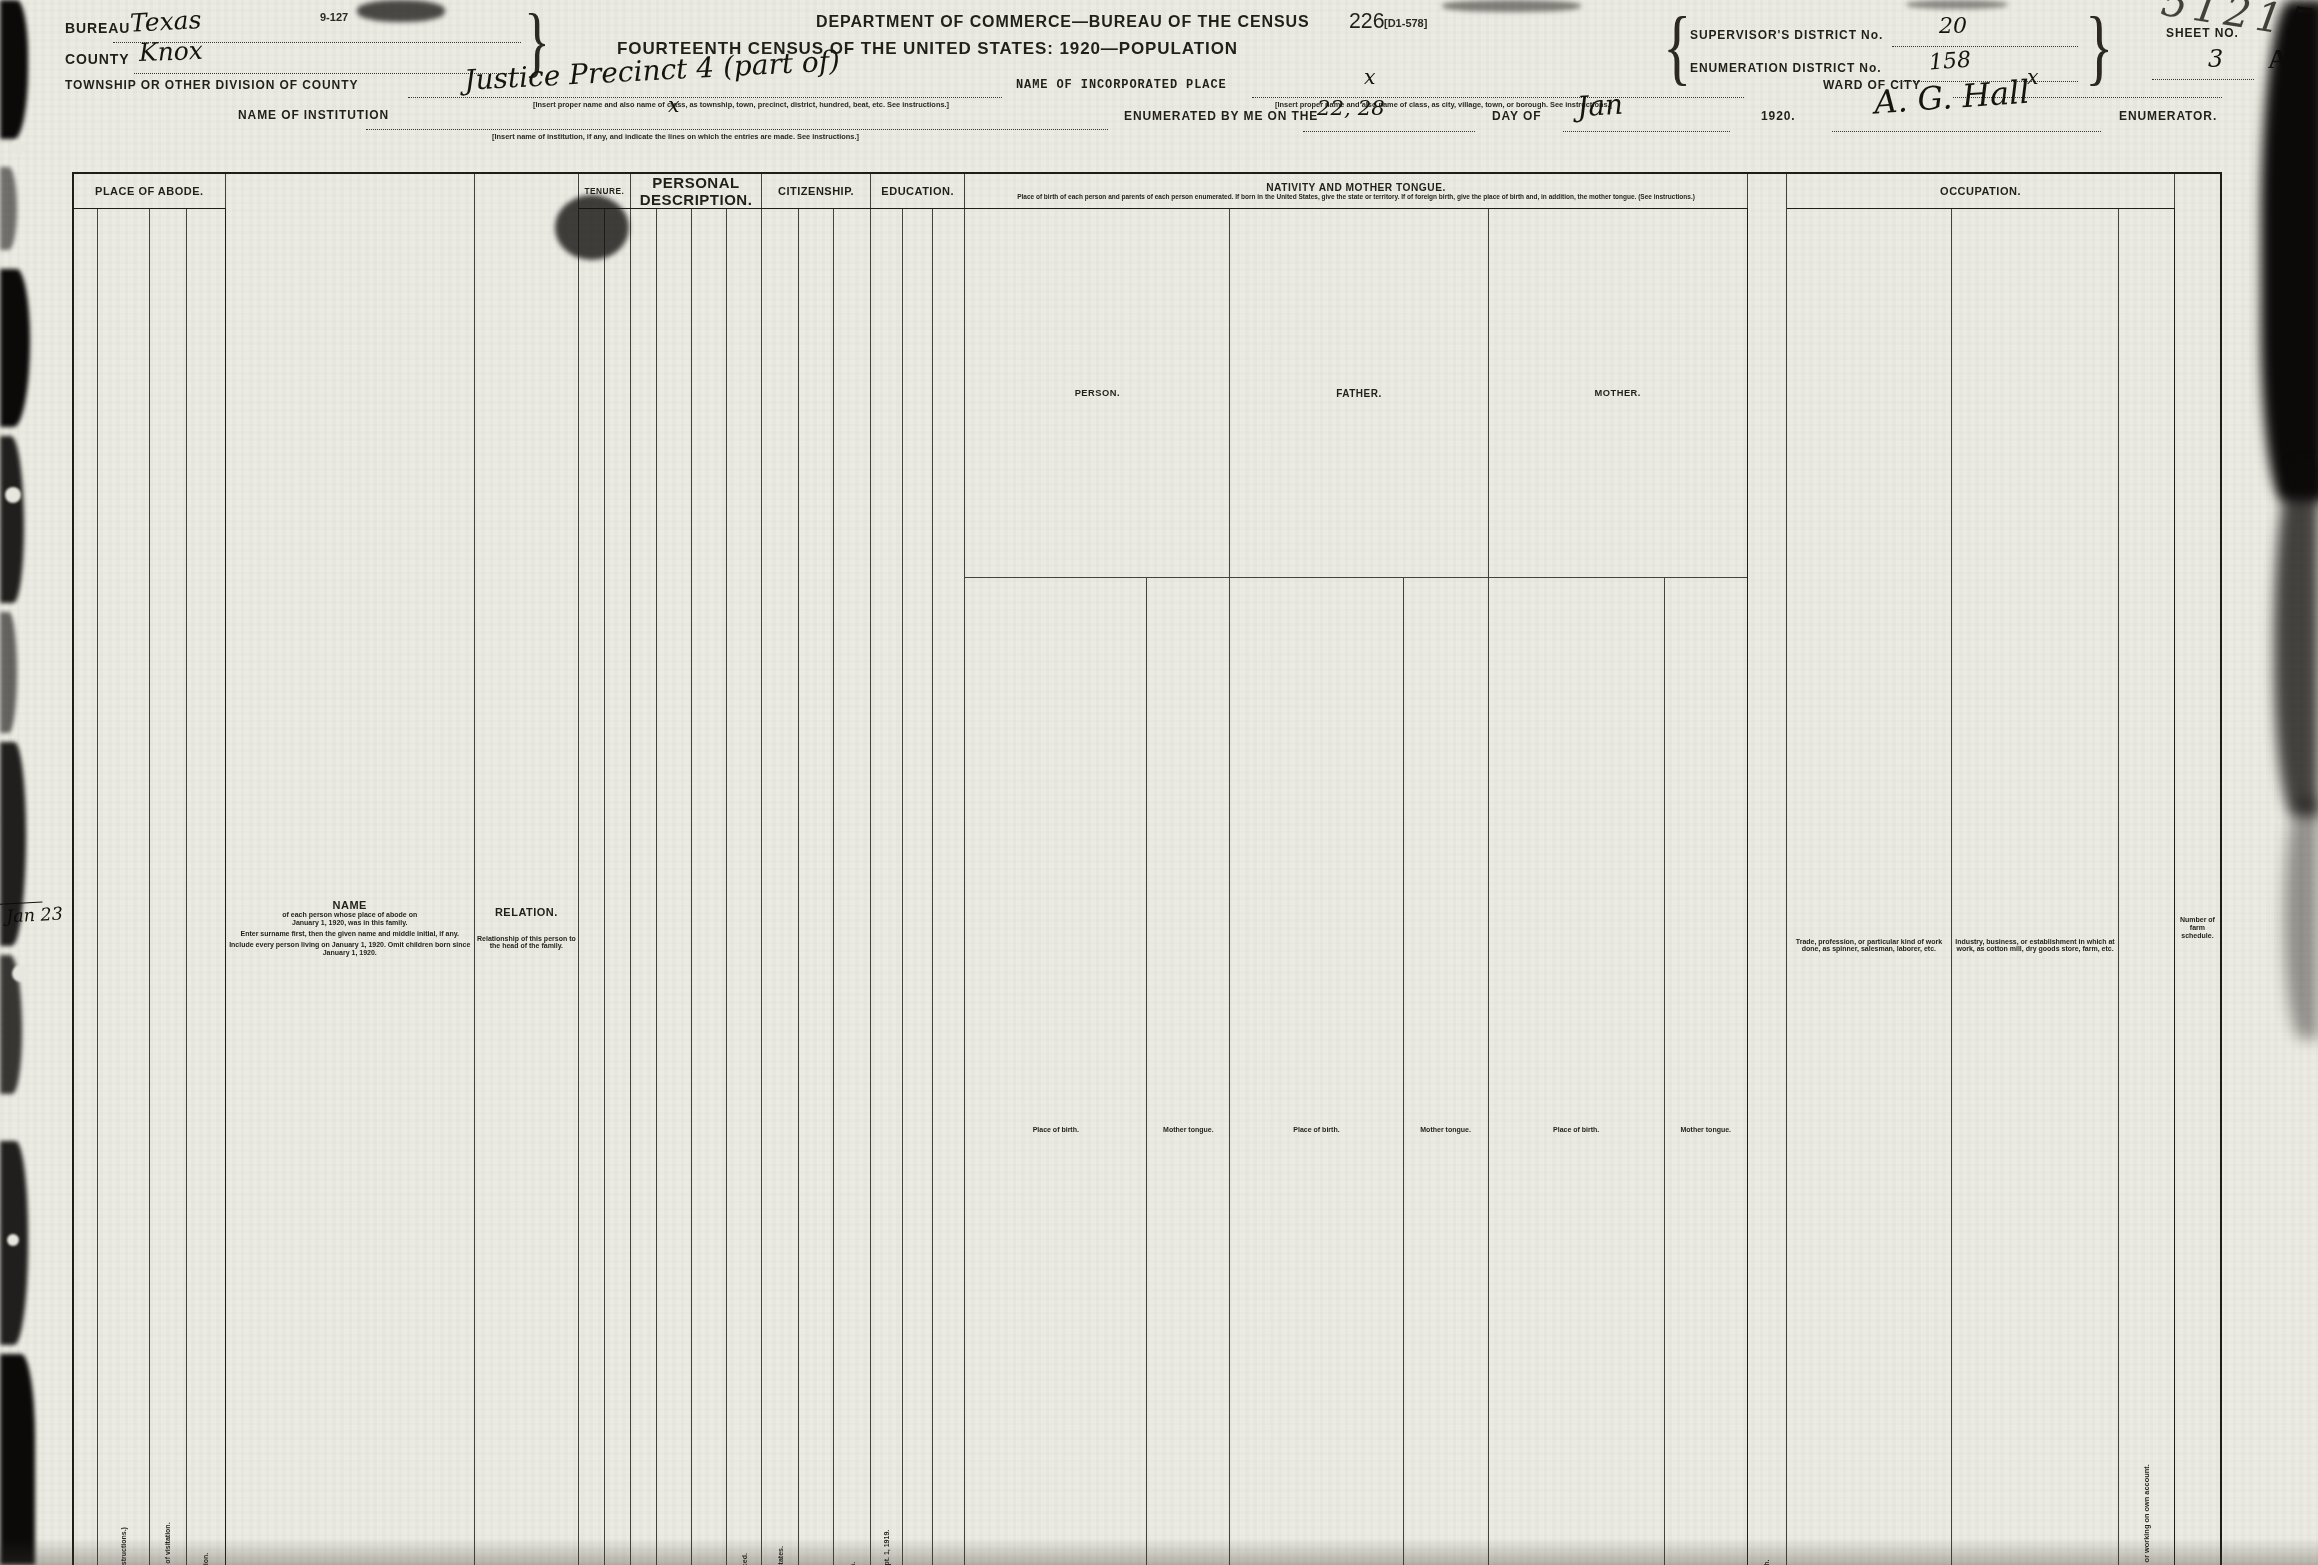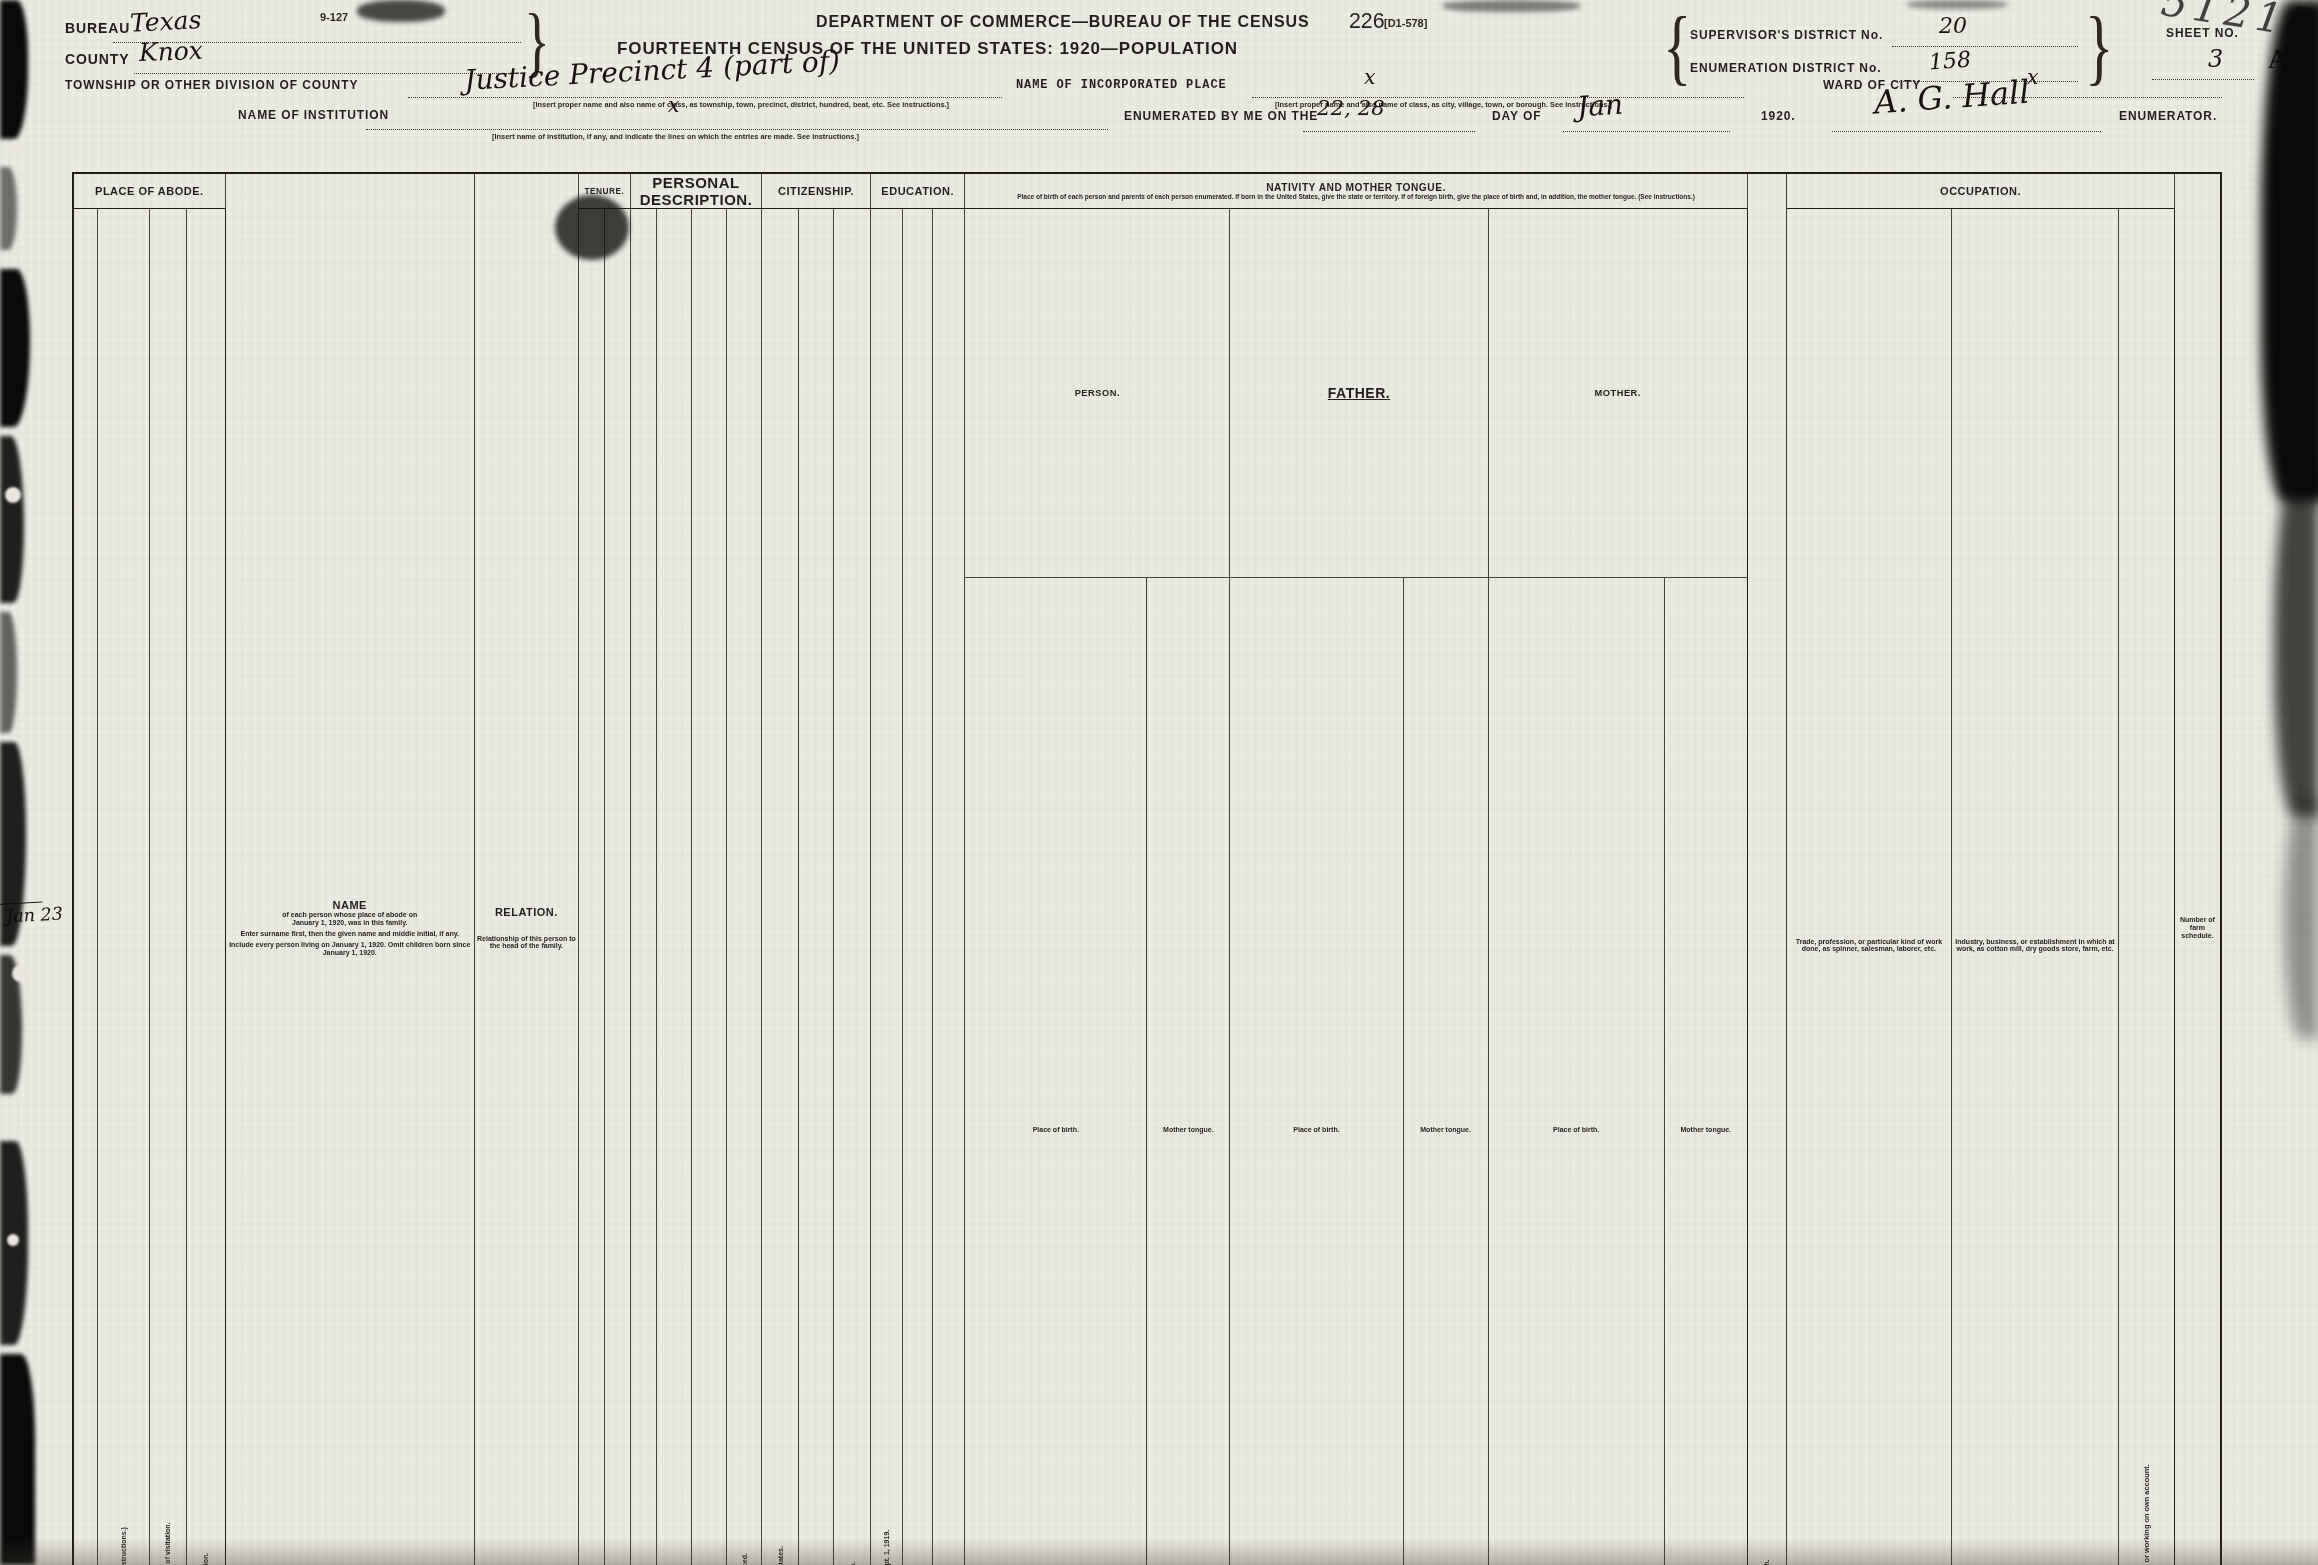--- a/index.html
+++ b/index.html
@@ -217,21 +217,21 @@
         <th rowspan="2" class="hl2">
             <div class="vt">Attended school any time since Sept. 1, 1919.</div>
           </th>
         <th rowspan="2">
             <div class="vt">Whether able to read.</div>
           </th>
         <th rowspan="2">
             <div class="vt">Whether able to write.</div>
           </th>
         <th colspan="2" class="group hl2" style="font-size:9.3px;">PERSON.</th>
-        <th colspan="2" class="group hl2" style="font-size:14px;text-decoration:underline;">FATHER.</th>
+        <th colspan="2" class="group hl2" style="font-size:10px;">FATHER.</th>
         <th colspan="2" class="group hl2" style="font-size:9.3px;">MOTHER.</th>
         <th rowspan="2" class="hl2">
             <div class="subtxt">Trade, profession, or particular kind of work done, as spinner, salesman, laborer, etc.</div>
           </th>
         <th rowspan="2">
             <div class="subtxt">Industry, business, or establishment in which at work, as cotton mill, dry goods store, farm, etc.</div>
           </th>
         <th rowspan="2">
             <div class="vt" style="font-size:7.4px;">Employer, salary or wage worker, or working on own account.</div>
           </th>

